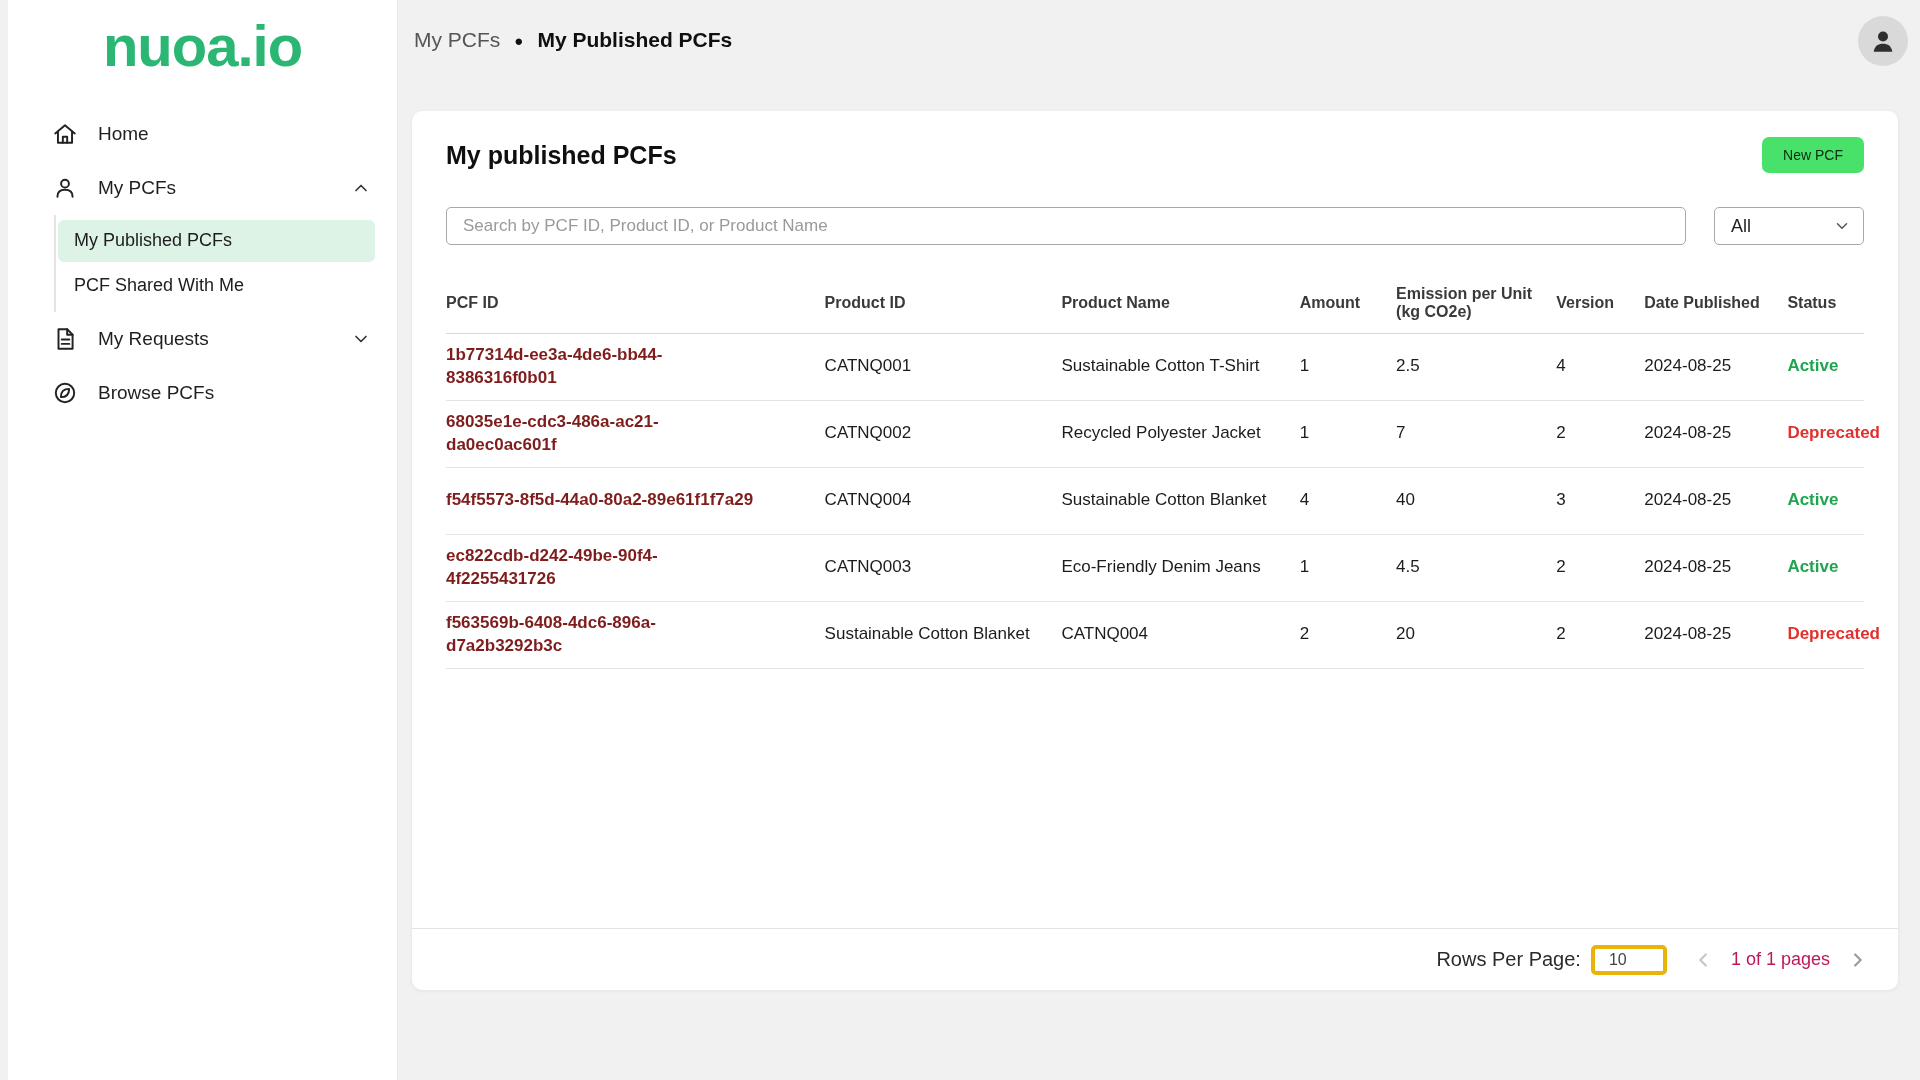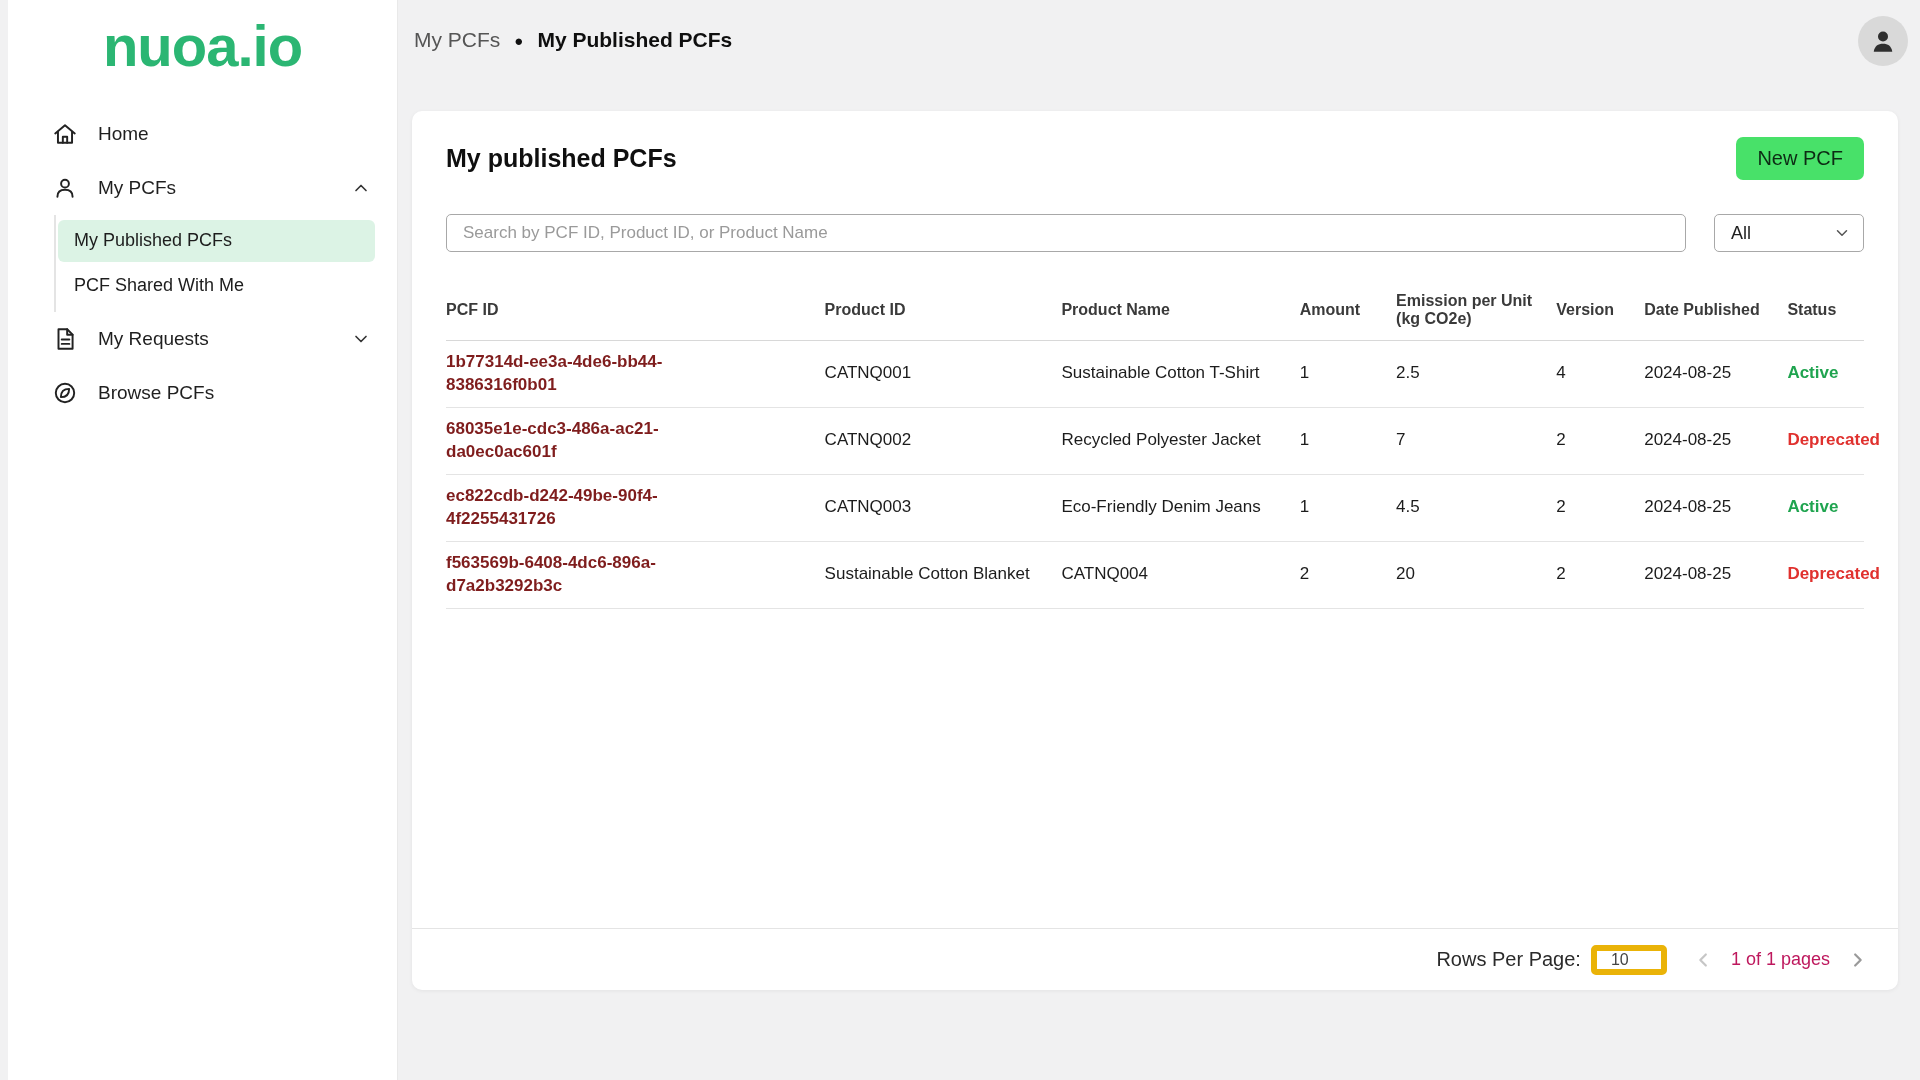--- a/index.html
+++ b/index.html
@@ -52,21 +52,21 @@
   }
 
   .card {
     position: absolute; left: 22px; right: 22px; top: 111px; bottom: 90px;
     background: #ffffff; border-radius: 10px; box-shadow: 0 1px 4px rgba(0,0,0,0.06);
   }
   .card-header { display: flex; align-items: center; justify-content: space-between; padding: 26px 34px 0 34px; }
   .card-title { font-size: 25px; font-weight: 700; color: #0f0f0f; }
   .newpcf {
     background: #48e169; border: none; border-radius: 7px;
-    padding: 10px 21px; font-size: 20px; color: #0d2b14; cursor: pointer;
+    padding: 10px 21px; font-size: 14px; color: #0d2b14; cursor: pointer;
     font-family: "Liberation Sans", sans-serif;
   }
 
   .controls { display: flex; align-items: center; gap: 28px; padding: 0 34px; margin-top: 34px; }
   .search-input {
     flex: 1; height: 38px; border: 1px solid #a8a8a8; border-radius: 5px;
     padding: 0 16px; font-size: 17px; color: #333; outline: none;
     font-family: "Liberation Sans", sans-serif;
   }
   .search-input::placeholder { color: #9a9a9a; }
@@ -93,21 +93,21 @@
   tbody tr { cursor: pointer; }
 
   .card-footer {
     position: absolute; left: 0; right: 0; bottom: 0; height: 62px;
     border-top: 1px solid #e4e4e4;
     display: flex; align-items: center; justify-content: flex-end;
     padding: 0 30px;
   }
   .rpp-label { font-size: 20px; color: #2b2b2b; margin-right: 10px; }
   .rpp-input {
-    width: 76px; height: 30px; border: 6px solid #eab308; border-radius: 5px;
+    width: 76px; height: 30px; border: 4px solid #eab308; border-radius: 5px;
     padding-left: 14px; font-size: 16px; color: #444; outline: none;
     font-family: "Liberation Sans", sans-serif;
   }
   .pg-chev { display: flex; align-items: center; cursor: pointer; }
   .pg-chev.left { margin: 0 16px 0 26px; }
   .pg-chev.right { margin-left: 16px; }
   .pg-info { font-size: 18px; color: #be185d; }
 </style>
 </head>
 <body>
@@ -259,20 +259,30 @@
             <td class="pcf">68035e1e-cdc3-486a-ac21-da0ec0ac601f</td>
             <td>CATNQ002</td>
             <td>Recycled Polyester Jacket</td>
             <td>1</td>
             <td>7</td>
             <td>2</td>
             <td>2024-08-25</td>
             <td class="status-cell" data-state="Deprecated">Deprecated</td>
           </tr>
           <tr>
+            <td class="pcf">f54f5573-8f5d-44a0-80a2-89e61f1f7a29</td>
+            <td>CATNQ004</td>
+            <td>Sustainable Cotton Blanket</td>
+            <td>4</td>
+            <td>40</td>
+            <td>3</td>
+            <td>2024-08-25</td>
+            <td class="status-cell" data-state="Active">Active</td>
+          </tr>
+          <tr>
             <td class="pcf">ec822cdb-d242-49be-90f4-4f2255431726</td>
             <td>CATNQ003</td>
             <td>Eco-Friendly Denim Jeans</td>
             <td>1</td>
             <td>4.5</td>
             <td>2</td>
             <td>2024-08-25</td>
             <td class="status-cell" data-state="Active">Active</td>
           </tr>
           <tr>

